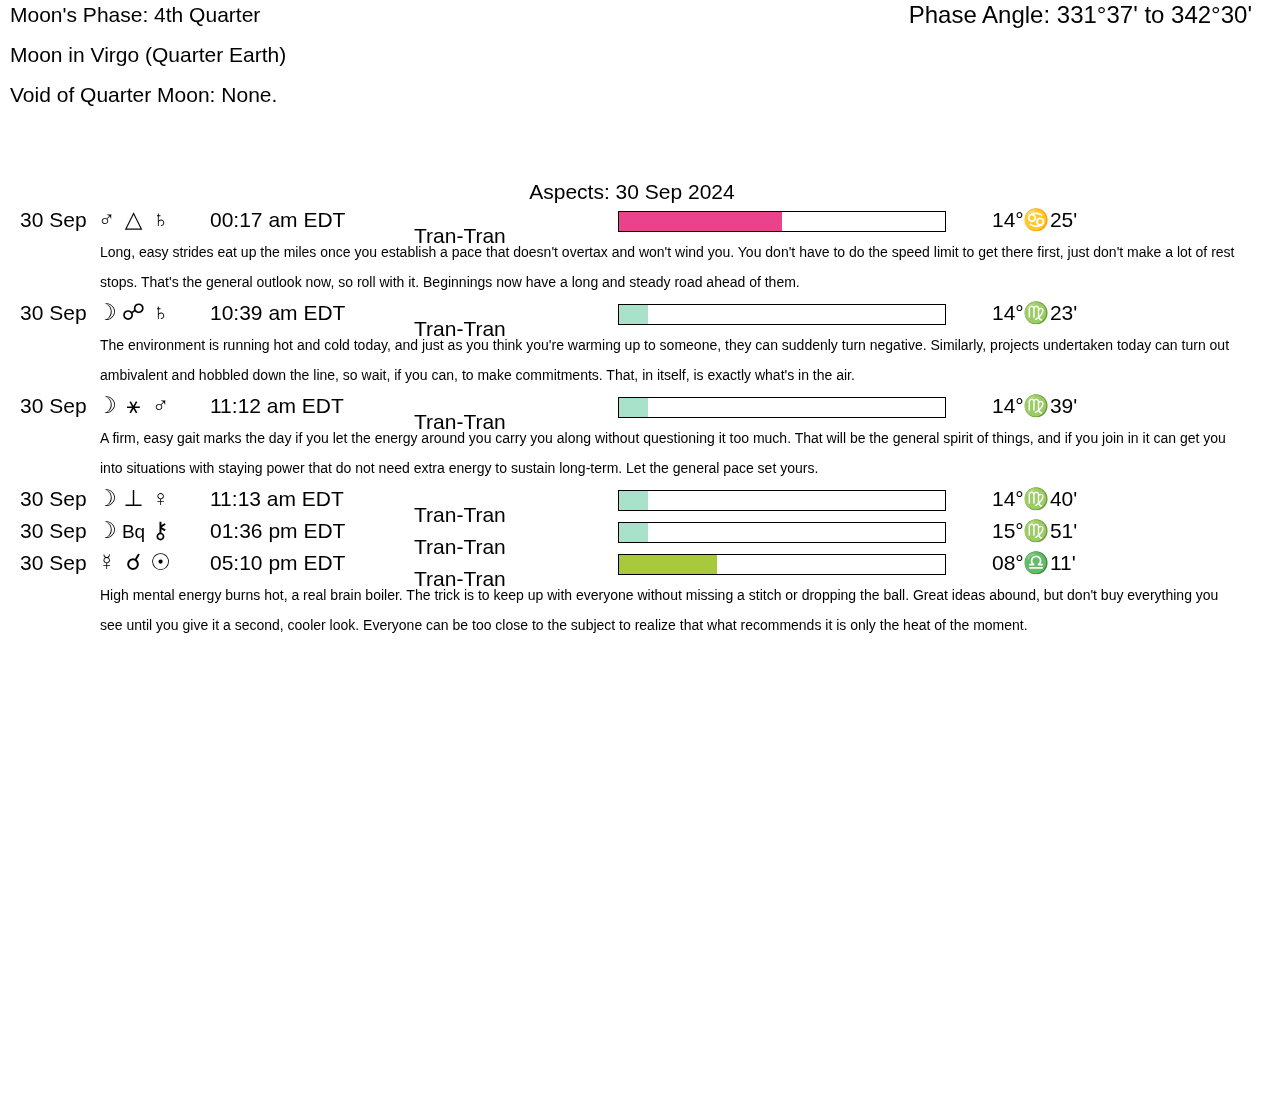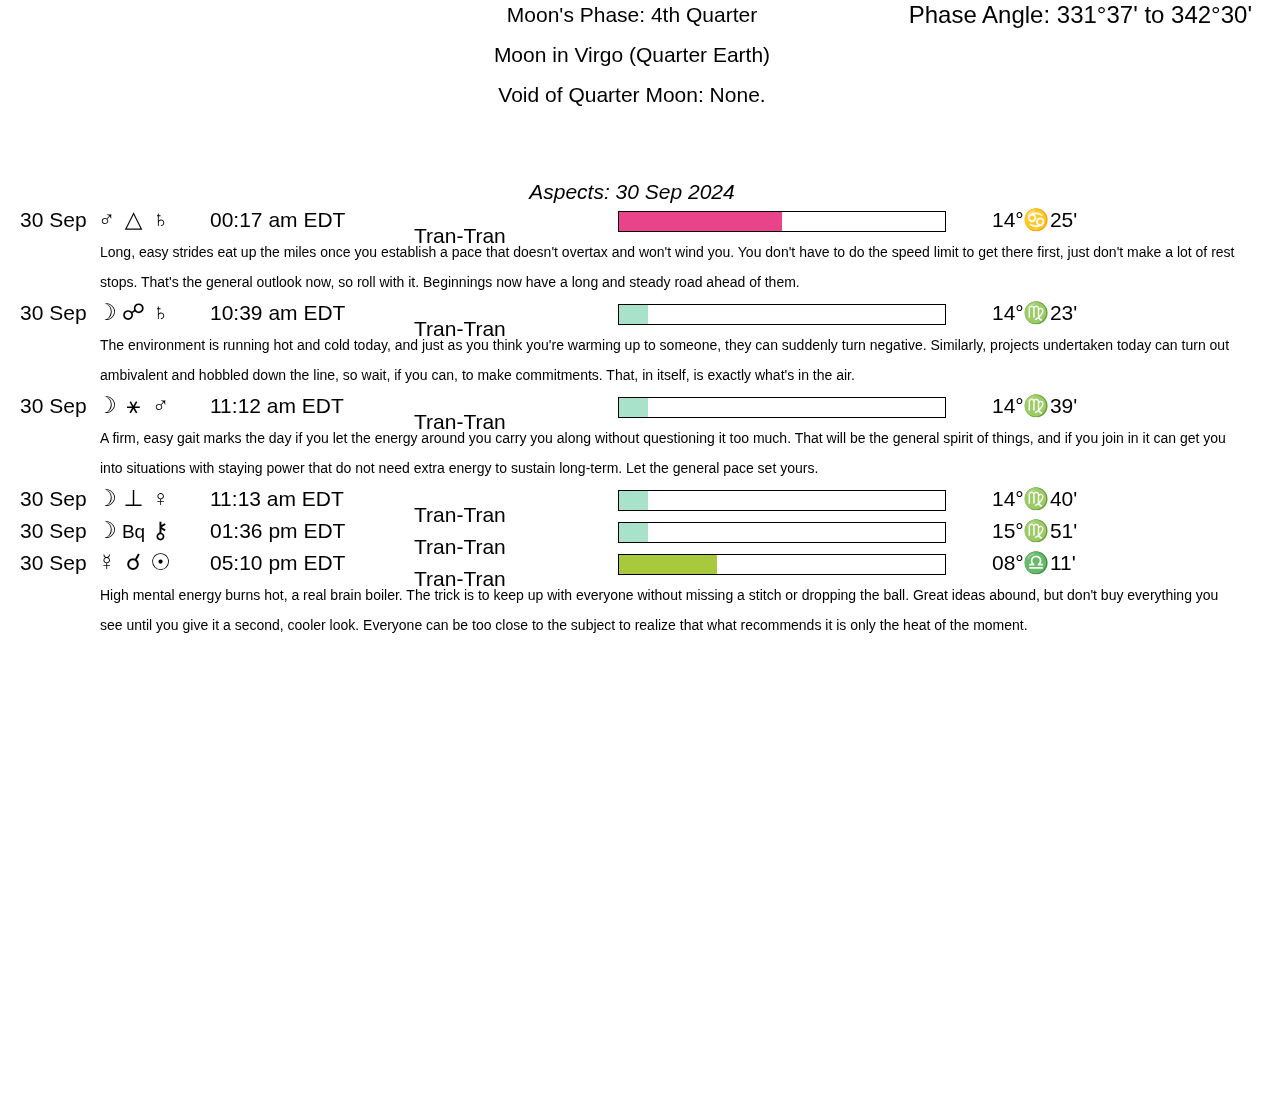--- a/index.html
+++ b/index.html
@@ -19,38 +19,36 @@
     position: relative;
     width: 1264px;
     height: 1115px;
     padding: 0;
   }
   .hdr-row {
     position: relative;
     padding: 0 10px;
     height: 30px;
     line-height: 30px;
-    text-align: center;
   }
   .hdr-line {
     margin-top: 10px;
   }
   .phase-angle {
     position: absolute;
     right: 12px;
     top: 0;
     font-size: 24px;
     line-height: 30px;
     white-space: nowrap;
   }
   .aspects-title {
     text-align: center;
     margin-top: 70px;
     font-size: 21px;
-    font-style: italic;
   }
   .aspect-block {
     margin-top: 4px;
     padding: 0 10px;
   }
   .aspect-row {
     position: relative;
     height: 28px;
     white-space: nowrap;
   }

